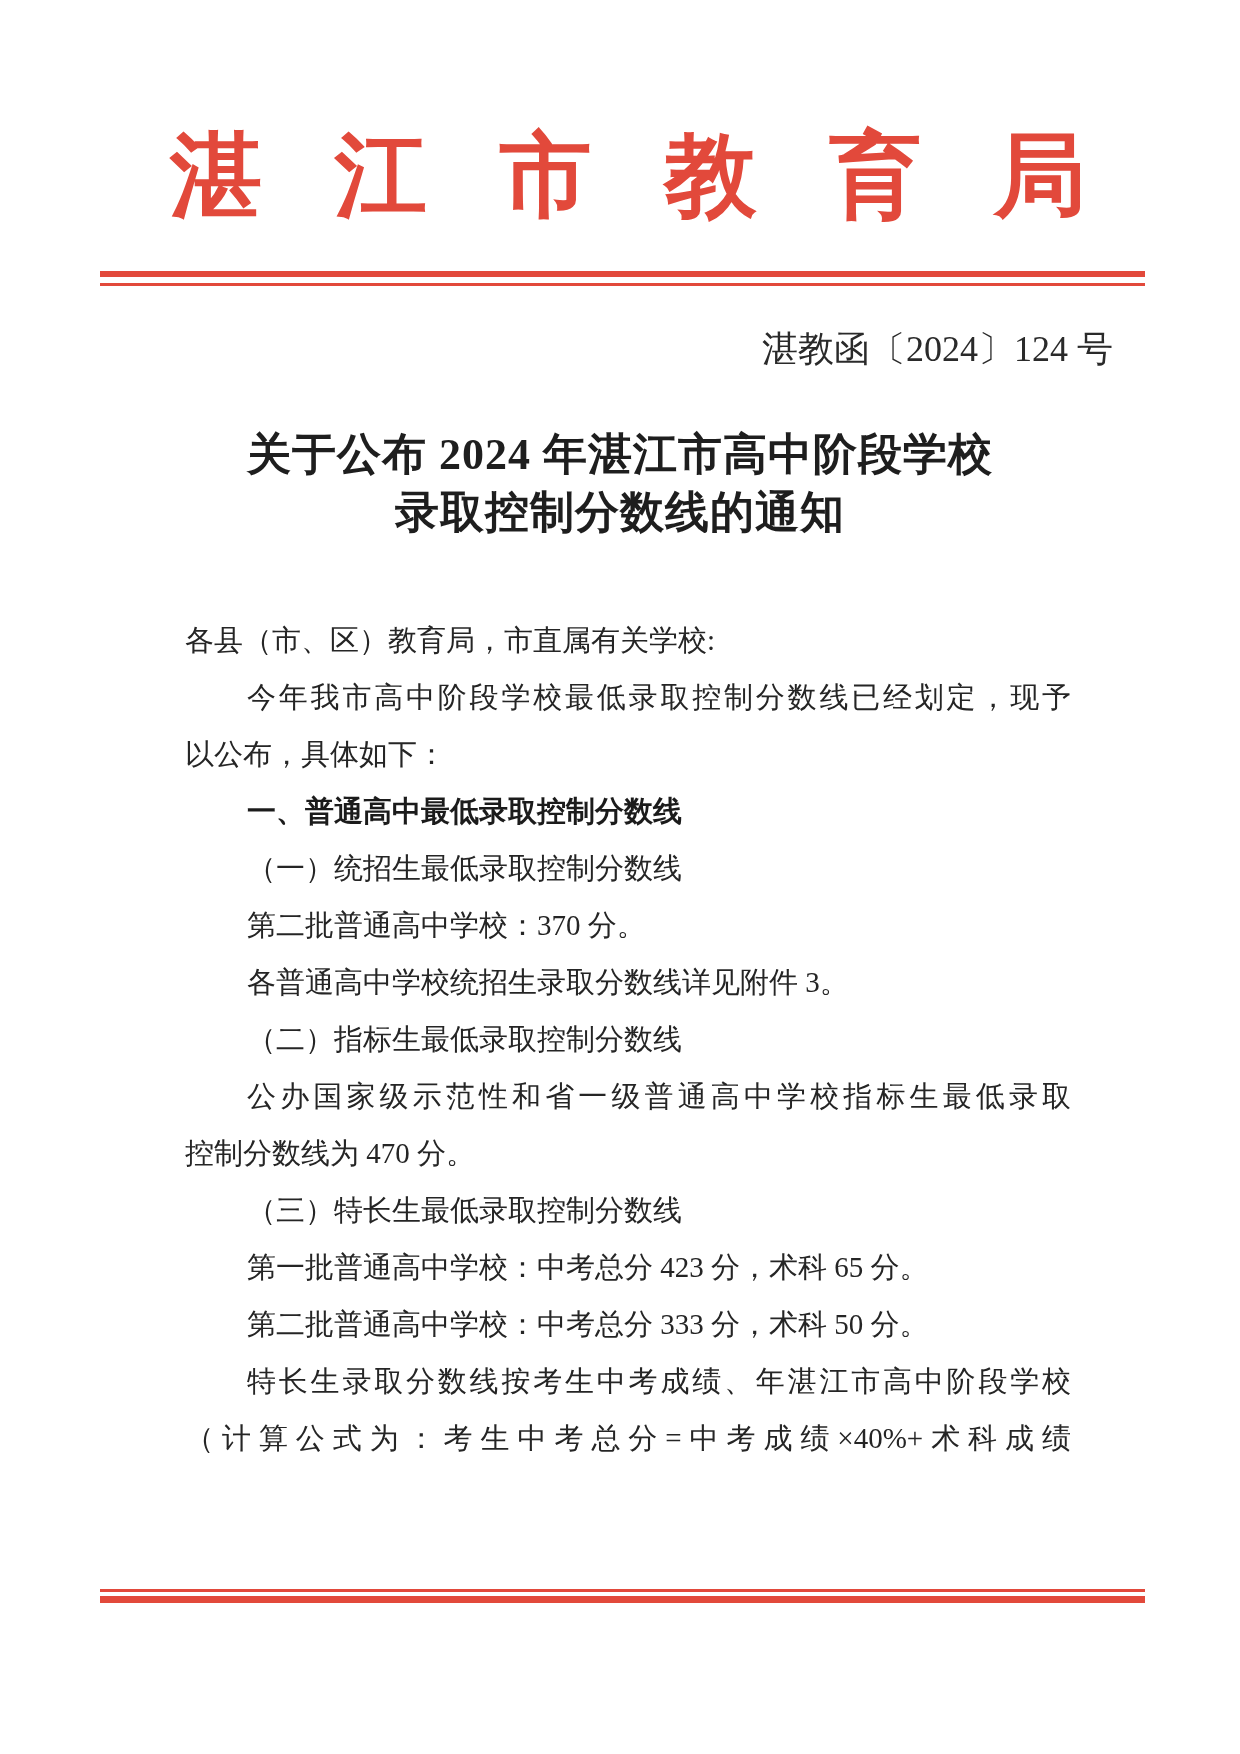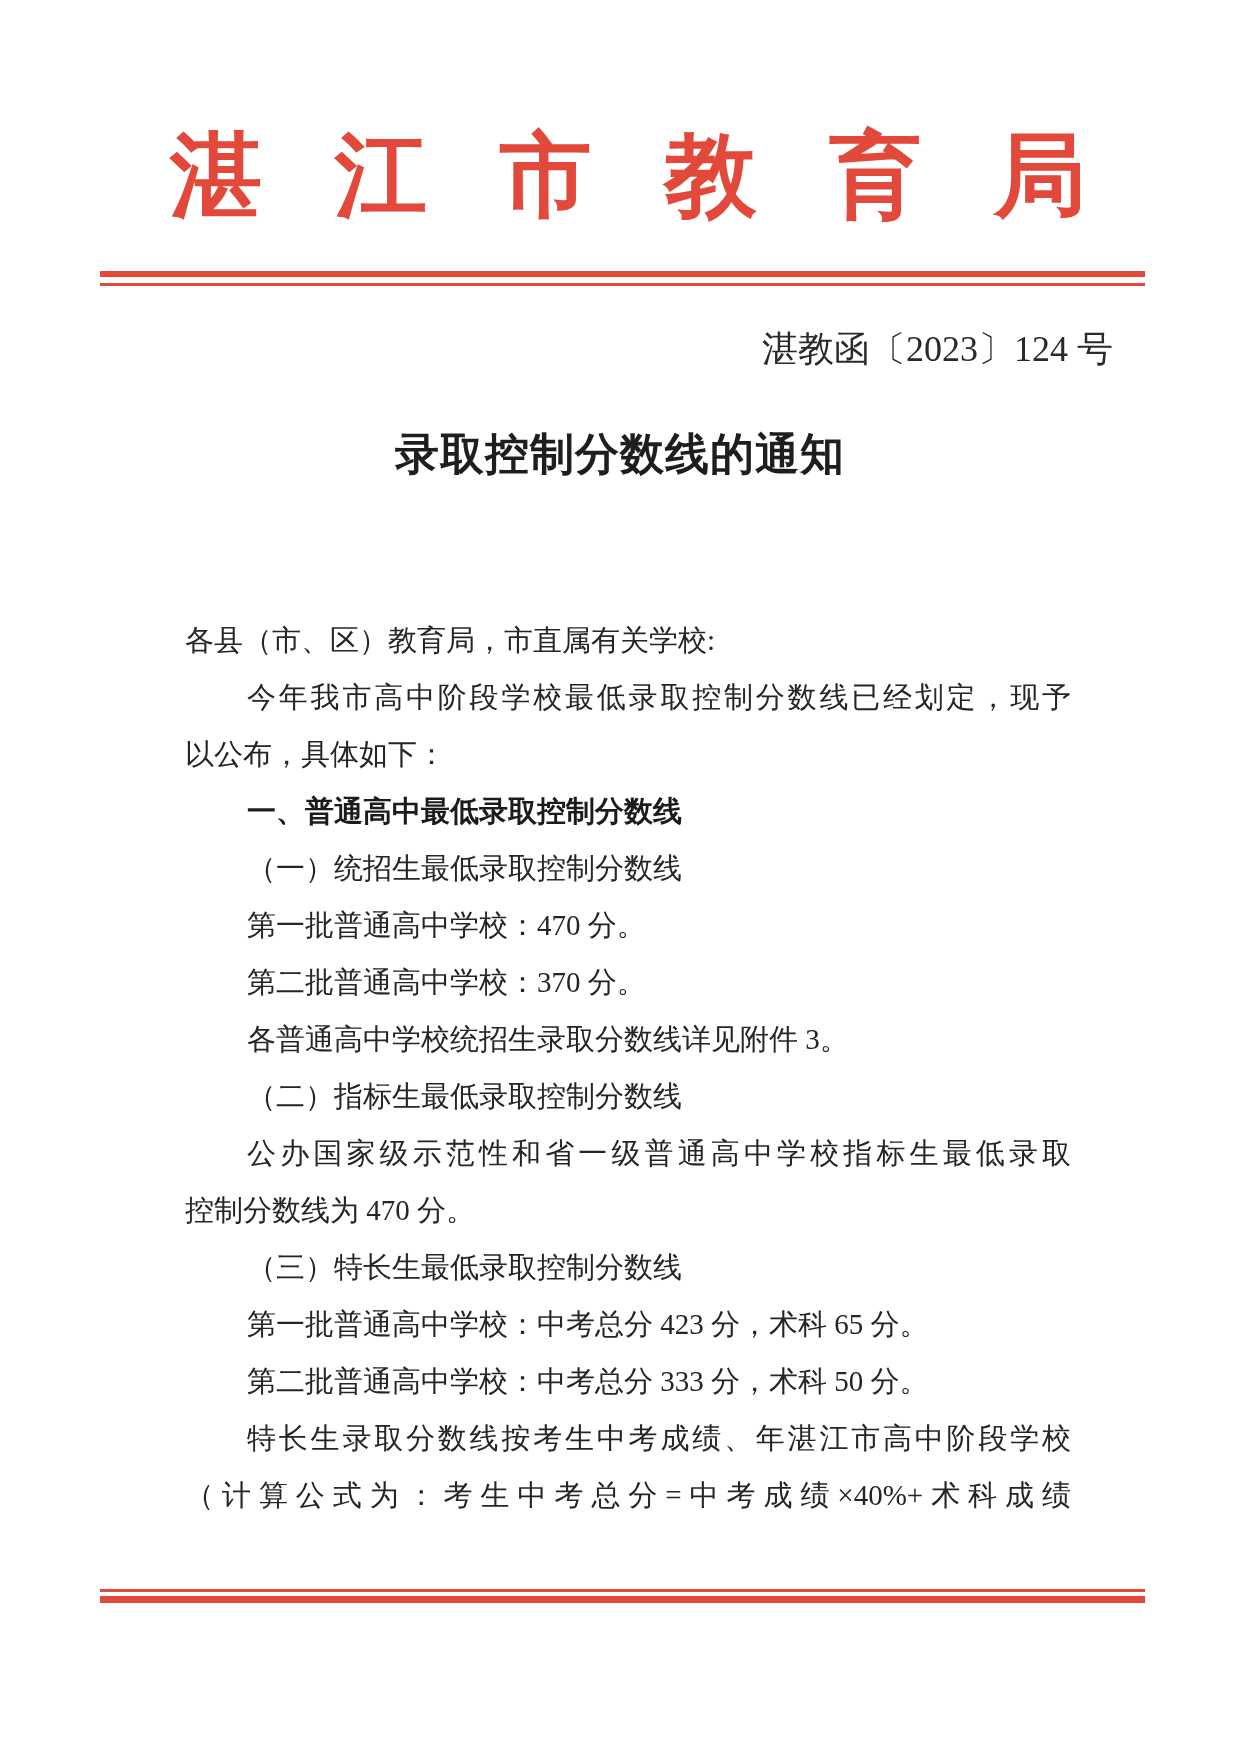--- a/index.html
+++ b/index.html
@@ -88,33 +88,33 @@
       <span>江</span>
       <span>市</span>
       <span>教</span>
       <span>育</span>
       <span>局</span>
     </div>
 
   <div class="rule rule-top-thick"></div>
   <div class="rule rule-top-thin"></div>
 
-  <div class="doc-number">湛教函〔2023〕124 号</div>
+  <div class="doc-number">湛教函〔2024〕124 号</div>
 
   <div class="doc-title">
+    <div>关于公布 2024 年湛江市高中阶段学校</div>
     <div>录取控制分数线的通知</div>
   </div>
 
   <div class="doc-body" id="docbody">
       <div class="line flush">各县（市、区）教育局，市直属有关学校:</div>
       <div class="line indent fill">今年我市高中阶段学校最低录取控制分数线已经划定，现予</div>
       <div class="line flush">以公布，具体如下：</div>
       <div class="line indent bold-heading">一、普通高中最低录取控制分数线</div>
       <div class="line indent">（一）统招生最低录取控制分数线</div>
-      <div class="line indent">第一批普通高中学校：470 分。</div>
       <div class="line indent">第二批普通高中学校：370 分。</div>
       <div class="line indent">各普通高中学校统招生录取分数线详见附件 3。</div>
       <div class="line indent">（二）指标生最低录取控制分数线</div>
       <div class="line indent fill">公办国家级示范性和省一级普通高中学校指标生最低录取</div>
       <div class="line flush">控制分数线为 470 分。</div>
       <div class="line indent">（三）特长生最低录取控制分数线</div>
       <div class="line indent">第一批普通高中学校：中考总分 423 分，术科 65 分。</div>
       <div class="line indent">第二批普通高中学校：中考总分 333 分，术科 50 分。</div>
       <div class="line indent fill">特长生录取分数线按考生中考成绩、年湛江市高中阶段学校</div>
       <div class="line flush fill">（计算公式为：考生中考总分=中考成绩×40%+术科成绩</div>

